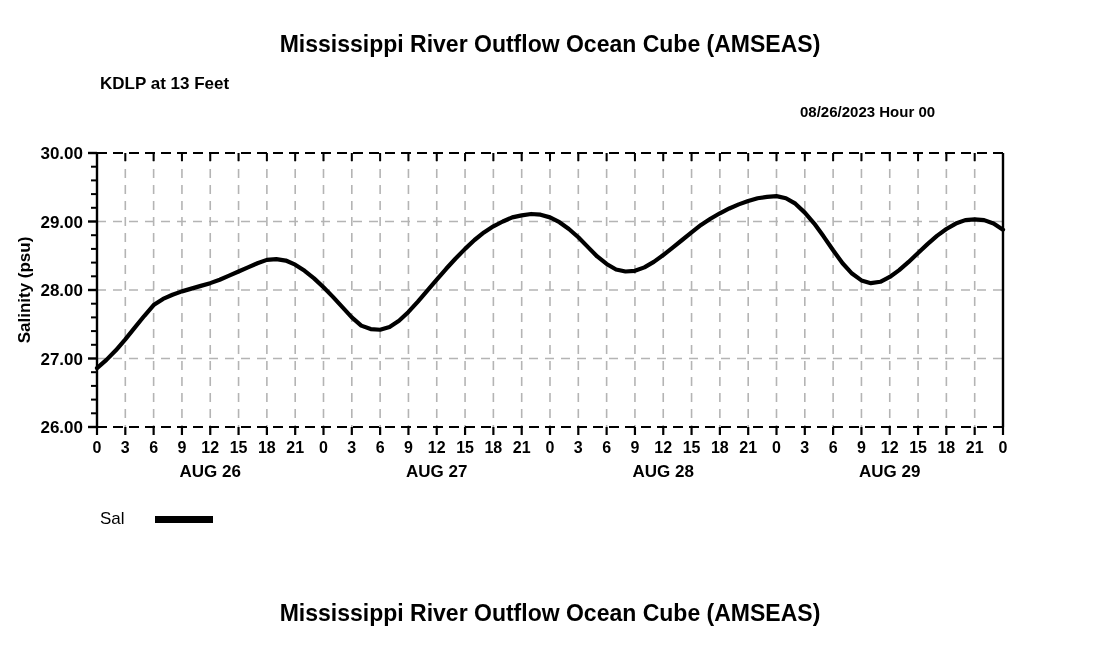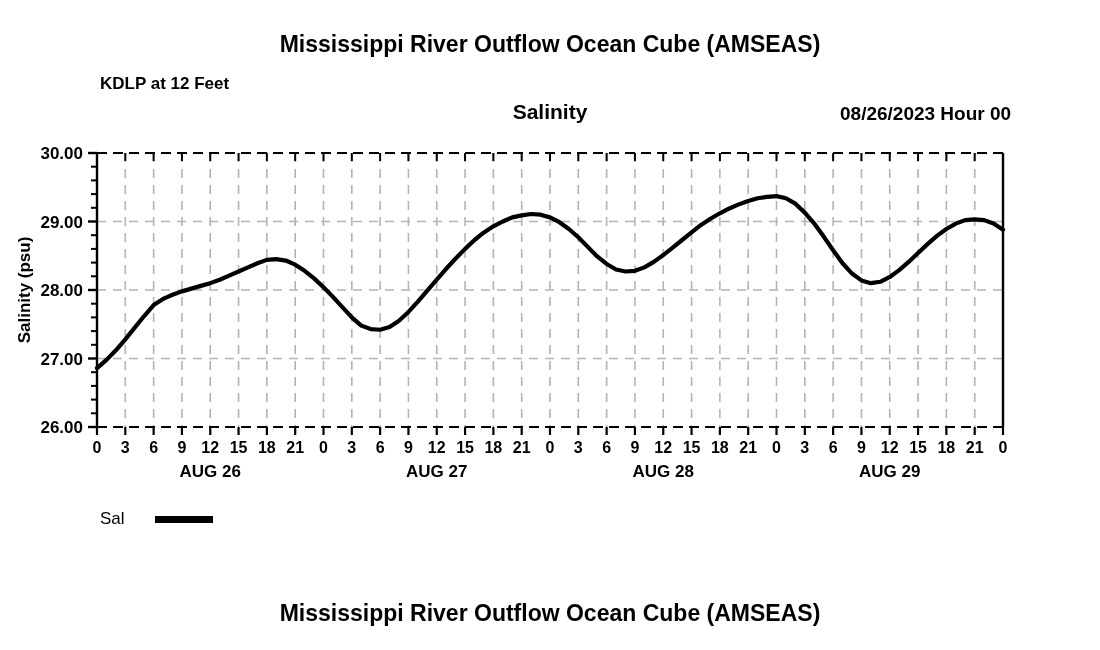--- a/index.html
+++ b/index.html
@@ -52,23 +52,22 @@
     left: 0;
     top: 100px;
     width: 1100px;
     text-align: center;
     font-size: 21px;
     font-weight: bold;
   }
   #meta-datetime {
     left: 800px;
     top: 103px;
-    font-size: 19px;
-    font-weight: bold;
-    margin-left: 40px;
+    font-size: 15px;
+    font-weight: bold;
   }
   #xaxis-title {
     left: 0;
     top: 480px;
     width: 1100px;
     text-align: center;
     font-size: 19px;
     font-weight: bold;
   }
   #legend-label {
@@ -111,24 +110,23 @@
     fill: #000;
   }
 </style>
 </head>
 <body>
 
 <div id="page">
 
   <div class="txt title-main" id="title-top">Mississippi River Outflow Ocean Cube (AMSEAS)</div>
 
-  <div class="txt" id="meta-station">KDLP at 12 Feet</div>
-
-
-  <div class="txt" id="subtitle-salinity">Salinity</div>
+  <div class="txt" id="meta-station">KDLP at 13 Feet</div>
+
+
 
   <div class="txt" id="meta-datetime">08/26/2023 Hour 00</div>
 
   <svg id="plot" width="1100" height="650">
     <g id="grid-layer">
         <line x1="97" x2="1003" y1="358.5" y2="358.5" stroke="#b4b4b4" stroke-width="1.6" stroke-dasharray="9 7"></line>
         <line x1="97" x2="1003" y1="290" y2="290" stroke="#b4b4b4" stroke-width="1.6" stroke-dasharray="9 7"></line>
         <line x1="97" x2="1003" y1="221.5" y2="221.5" stroke="#b4b4b4" stroke-width="1.6" stroke-dasharray="9 7"></line>
         <line x1="125.3125" x2="125.3125" y1="153" y2="427" stroke="#b4b4b4" stroke-width="1.6" stroke-dasharray="9 7"></line>
         <line x1="153.625" x2="153.625" y1="153" y2="427" stroke="#b4b4b4" stroke-width="1.6" stroke-dasharray="9 7"></line>

